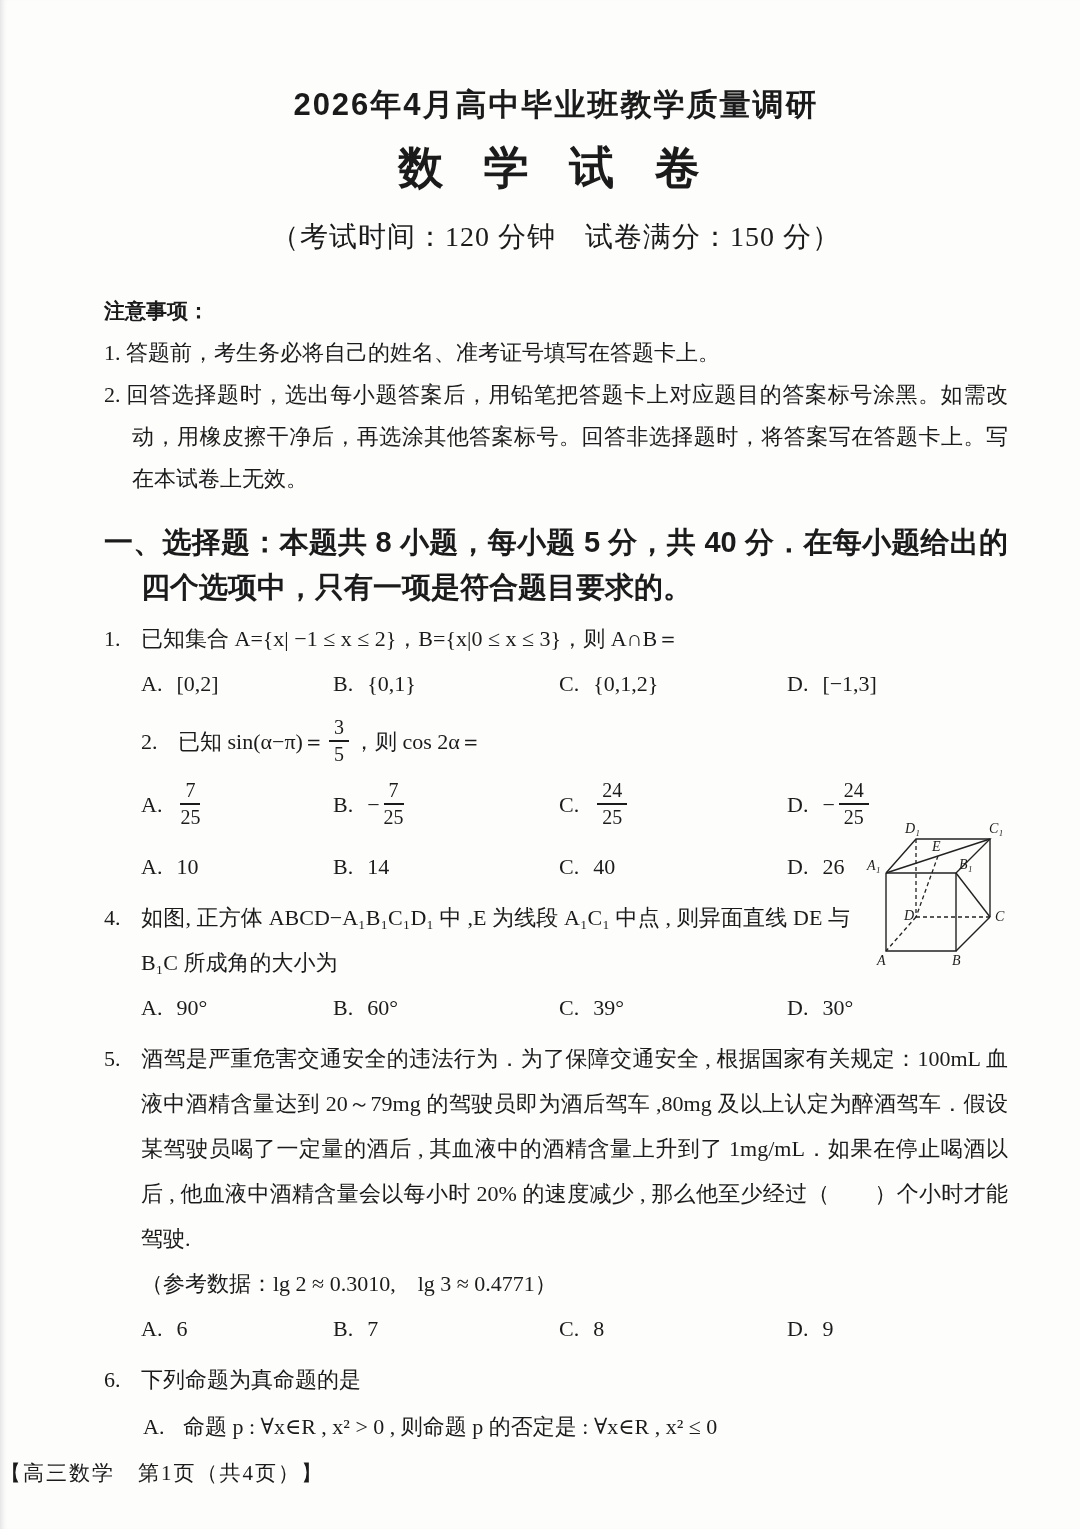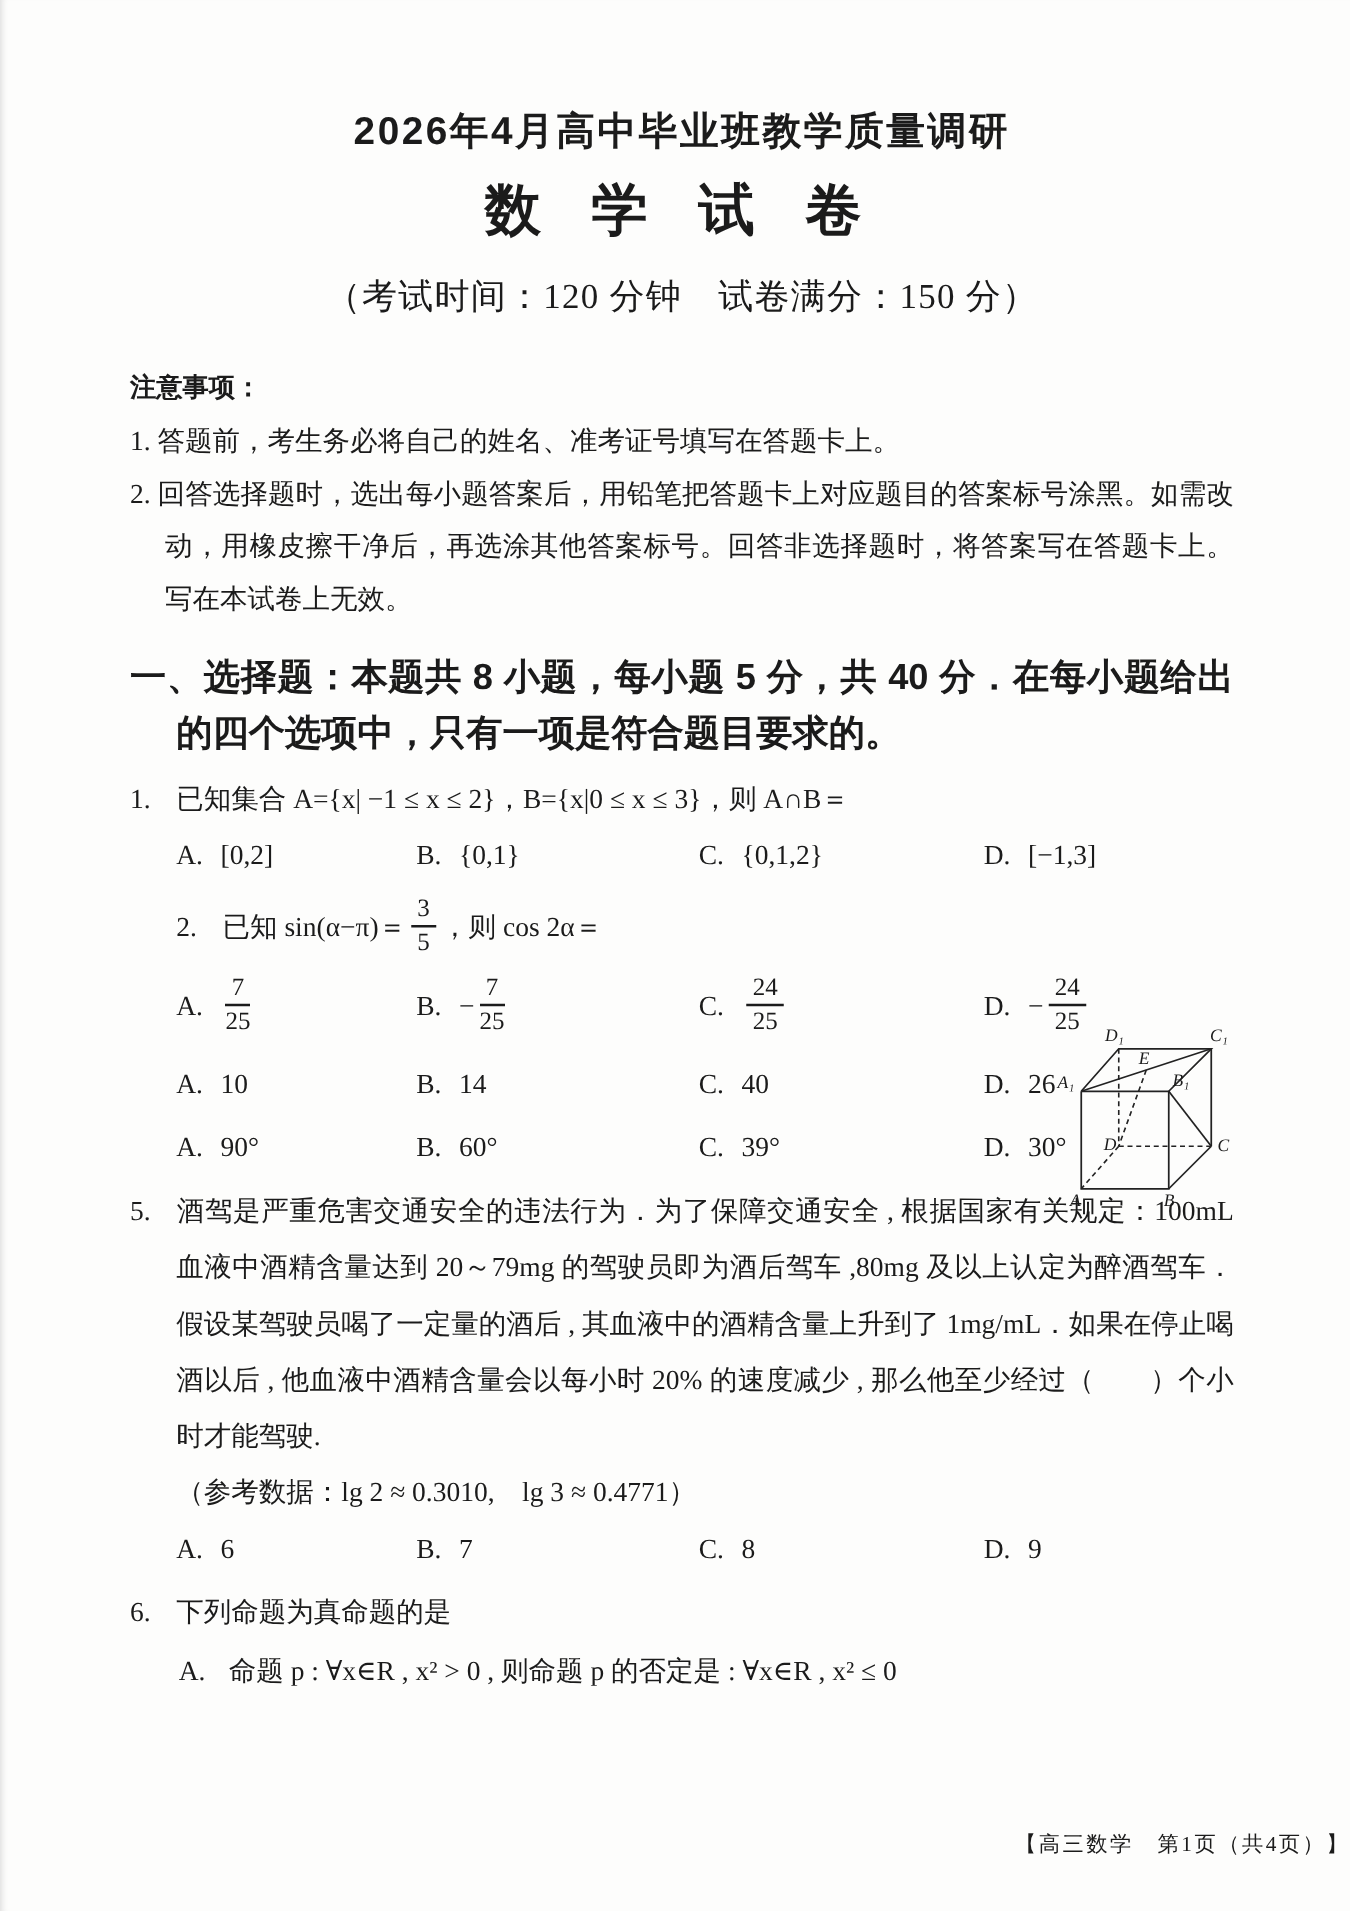--- a/index.html
+++ b/index.html
@@ -5,21 +5,21 @@
   html,body{margin:0;padding:0;background:#9a9a9a;}
   .sheet{
     position:relative;
     width:1080px;height:1529px;
     margin:0 auto;
     background:#fdfdfc;
     color:#1b1b1b;
     font-family:"Liberation Serif","DejaVu Serif",serif;
     font-size:22px;
     box-sizing:border-box;
-    padding:84px 93px 0 104px;
+    padding:84px 72px 0 104px;
     overflow:hidden;
     box-shadow:inset 6px 0 6px -5px #d8d8d8;
   }
   .center{text-align:center;}
   .bold{font-weight:700;}
   .hei{font-family:"Liberation Sans","DejaVu Sans",sans-serif;}
   .title{font-size:31px;font-weight:700;letter-spacing:2px;}
   .subtitle{font-size:45px;font-weight:700;letter-spacing:14px;margin-top:12px;}
   .meta{font-size:28px;margin-top:20px;letter-spacing:1px;}
   .notice{margin-top:34px;line-height:42px;}
@@ -58,21 +58,21 @@
   .vopt .lab{display:inline-block;width:40px;text-indent:0;}
   .q4wrap{position:relative;}
   .q4wrap .stem{padding-right:158px;}
   .cube{position:absolute;right:-8px;top:-78px;width:150px;height:152px;}
   .cube text{
     font-family:"Liberation Serif","DejaVu Serif",serif;
     font-style:italic;font-size:14px;fill:#1b1b1b;
   }
   .footer{
     position:absolute;left:0;right:0;bottom:42px;
-    text-align:right;font-size:17px;letter-spacing:2px;
+    text-align:left;font-size:21px;letter-spacing:2px;
   }
 </style>
 </head>
 <body>
 
 <div class="sheet">
 
   <div class="title center hei">2026年4月高中毕业班教学质量调研</div>
   <div class="subtitle center hei">数 学 试 卷</div>
   <div class="meta center">（考试时间：120 分钟　试卷满分：150 分）</div>
@@ -168,20 +168,21 @@
           <span>40</span>
         </span>
       <span class="opt">
           <span class="lab">D.</span>
           <span>26</span>
         </span>
     </div>
   </div>
 
   <div class="q q4wrap">
+    <p class="stem"><span class="qnum">4.</span><span>如图, 正方体 ABCD−A₁B₁C₁D₁ 中 ,E 为线段 A₁C₁ 中点 , 则异面直线 DE 与 B₁C 所成角的大小为</span></p>
     <div class="opts">
       <span class="opt">
           <span class="lab">A.</span>
           <span>90°</span>
         </span>
       <span class="opt">
           <span class="lab">B.</span>
           <span>60°</span>
         </span>
       <span class="opt">

